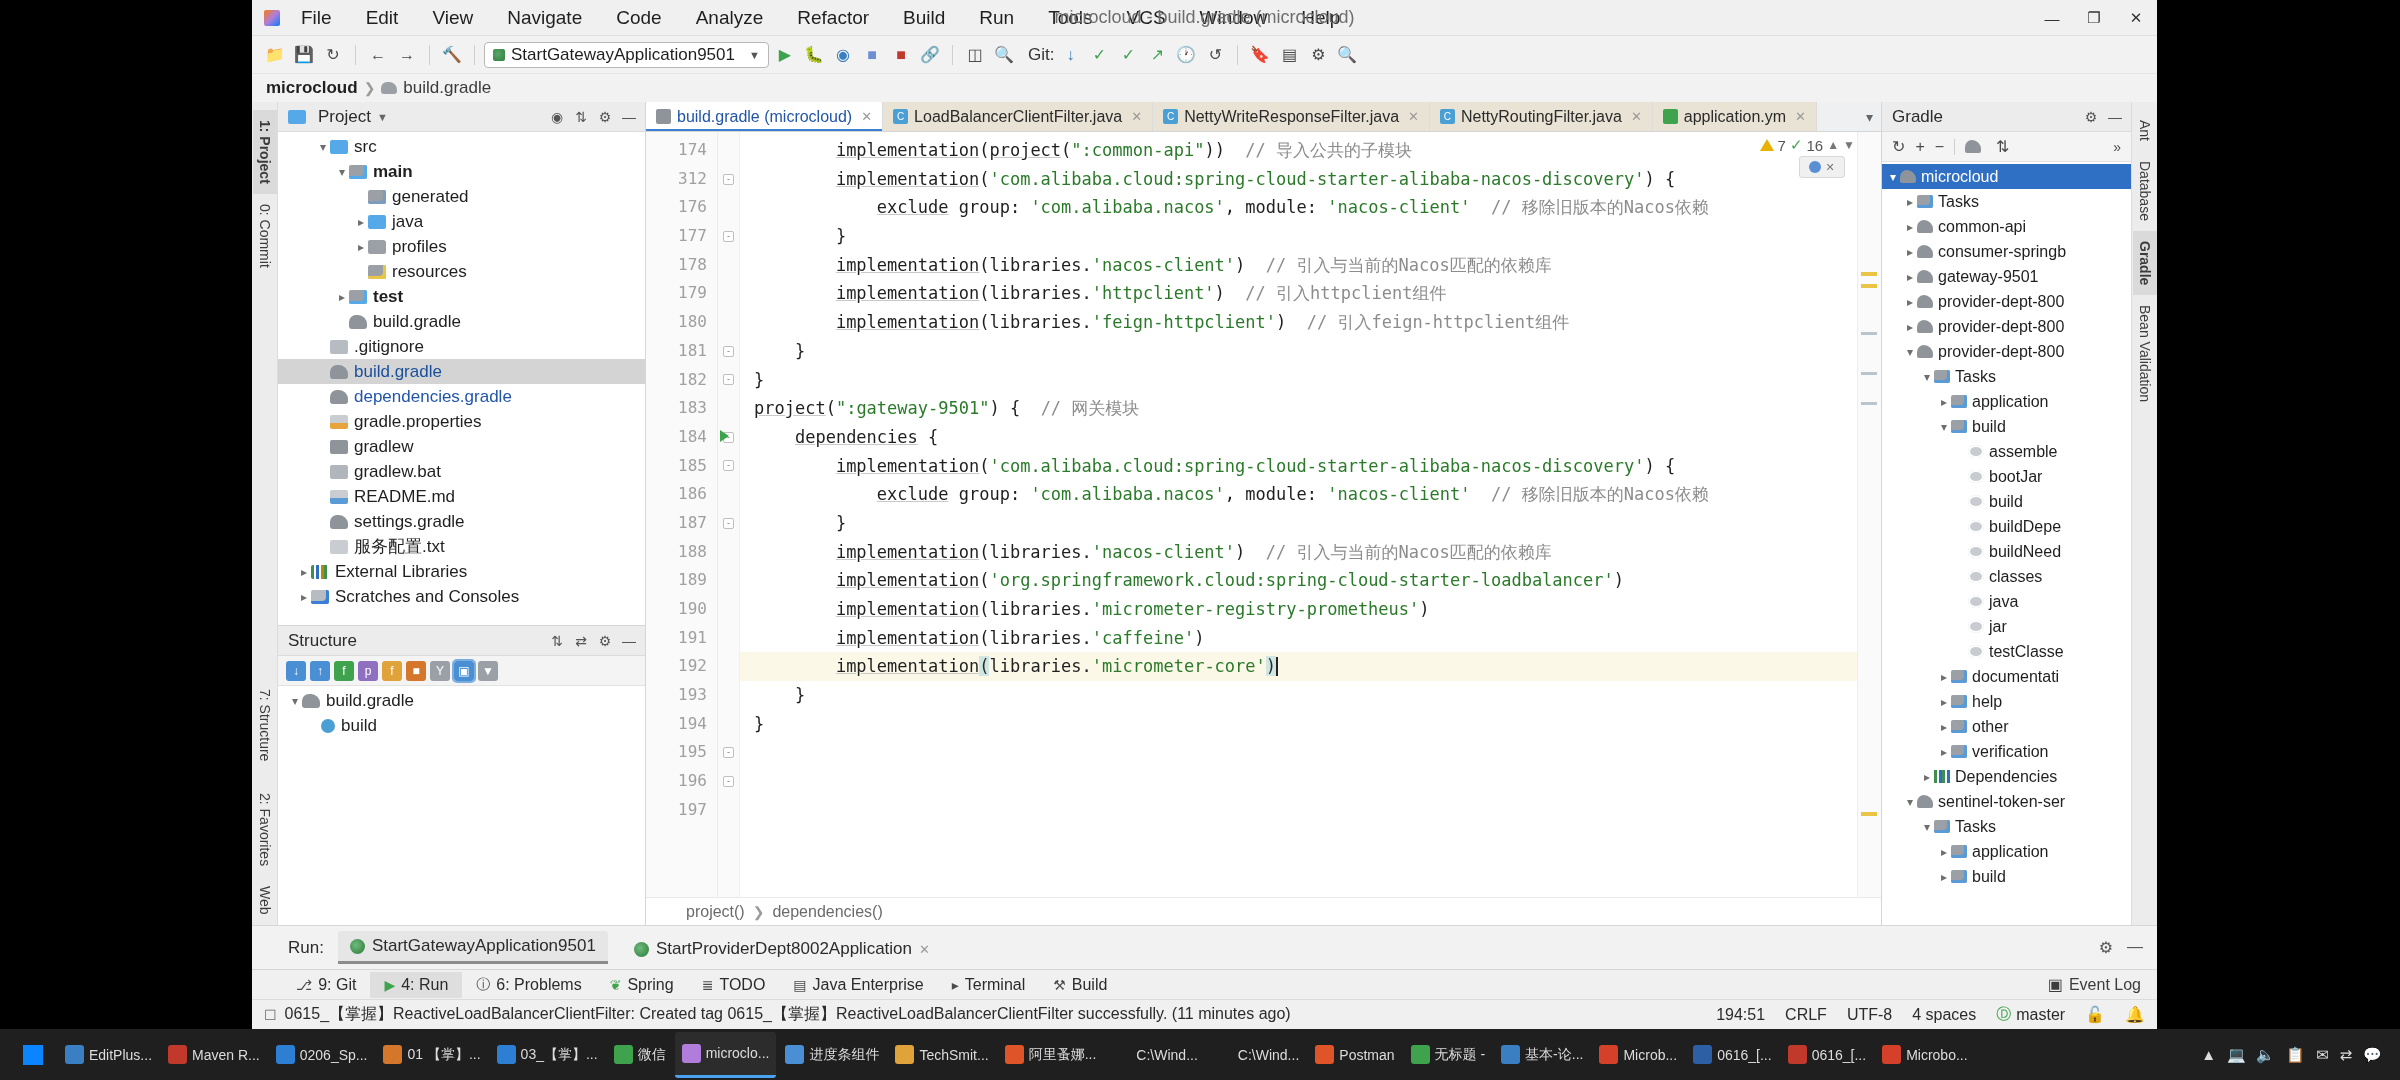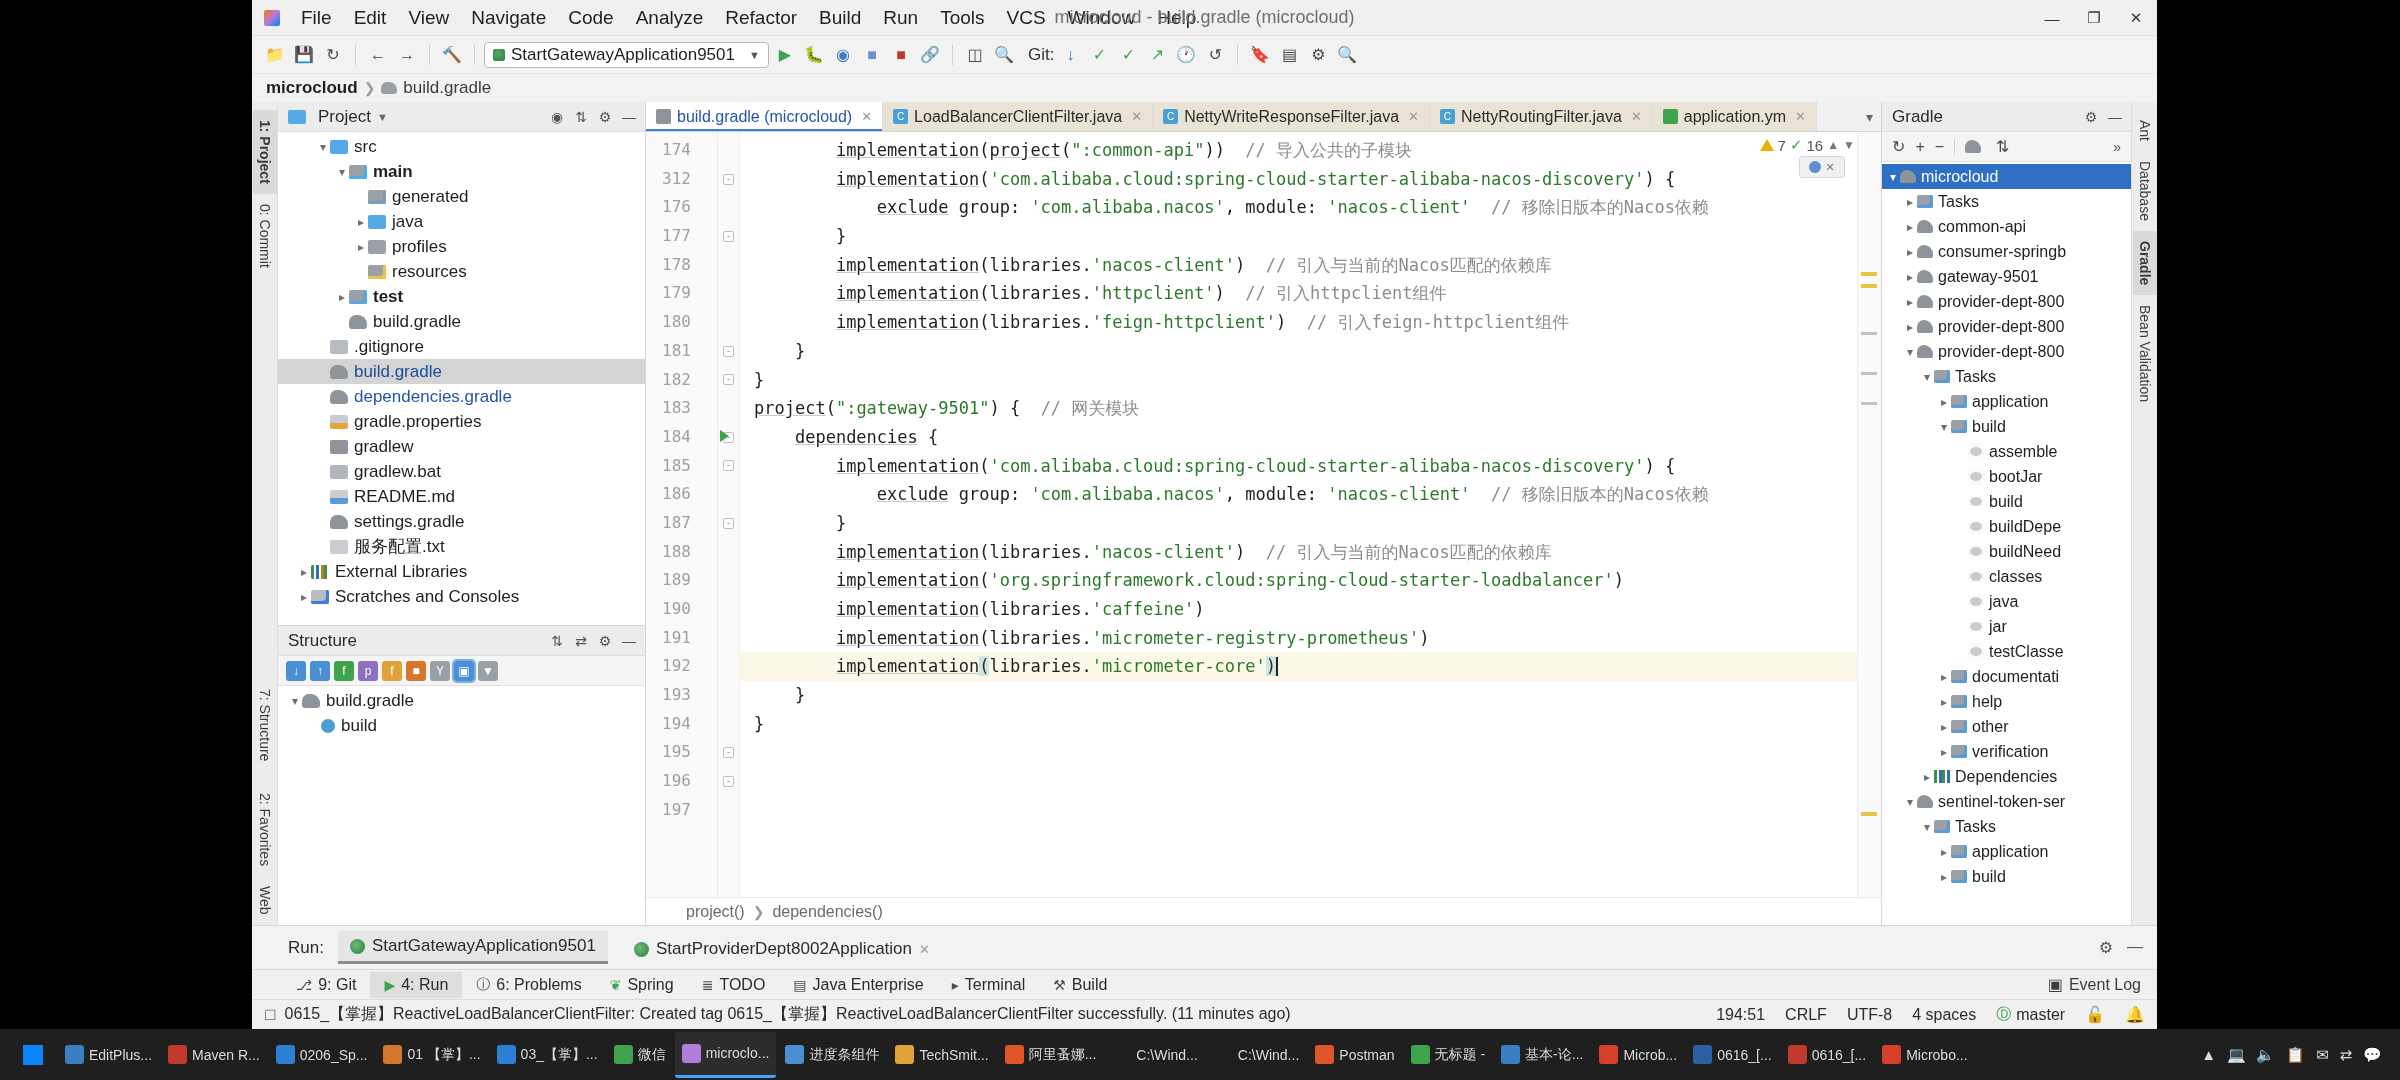--- a/index.html
+++ b/index.html
@@ -22,21 +22,21 @@
     display: flex; flex-direction: column;
   }
 
   
   .titlebar {
     height: 36px; background: #f0f0f0; display: flex; align-items: center;
     border-bottom: 1px solid #e0e0e0; position: relative; flex: none;
   }
   .app-icon { width: 16px; height: 16px; margin: 0 10px 0 12px; border-radius: 2px;
     background: linear-gradient(135deg,#f97a12 0%,#b07ddb 50%,#087cfa 100%); }
-  .menu { display: flex; align-items: center; gap: 0; }
+  .menu { display: flex; align-items: center; gap: 12px; }
   .menu-item { font-size: 19px; padding: 3px 11px; color: #1f1f1f; cursor: default; white-space: nowrap; }
   .win-title { position: absolute; left: 50%; transform: translateX(-50%); font-size: 18px; color: #6e6e6e; white-space: nowrap; }
   .win-controls { position: absolute; right: 0; top: 0; height: 36px; display: flex; }
   .win-btn { width: 42px; height: 36px; display: flex; align-items: center; justify-content: center; font-size: 15px; color: #333; }
 
   
   .toolbar {
     height: 38px; background: #f2f2f2; display: flex; align-items: center;
     padding: 0 10px; gap: 3px; border-bottom: 1px solid #e6e6e6; flex: none; position: relative;
   }
@@ -132,21 +132,21 @@
   .ti-gradle { background: #8e9499; border-radius: 6px 8px 2px 2px; }
   .ti-java { background: #4a9fd4; border-radius: 50%; color: #fff; font-size: 10px; display:flex; align-items:center; justify-content:center; }
   .ti-yml { background: #3fa34d; border-radius: 50%; }
   .tab .x { color: #999; font-size: 13px; margin-left: 3px; }
   .tabs-more { margin-left: auto; display: flex; align-items: center; padding: 0 8px; color: #666; font-size: 14px; gap:8px;}
 
   .editorwrap { flex: 1; display: flex; min-height: 0; position: relative; background: #fff; }
   .gutter { width: 72px; background: #fafafa; border-right: 1px solid #ececec; flex: none;
             padding-top: 4px; text-align: right; }
   .gline { height: 28.7px; line-height: 28.7px; font-family: "DejaVu Sans Mono", monospace;
-           font-size: 16px; color: #a0a0a0; padding-right: 10px; position: relative; text-align: center; }
+           font-size: 16px; color: #a0a0a0; padding-right: 10px; position: relative; }
   .gline .runmark { position: absolute; right: -12px; top: 7px; width: 0; height: 0;
     border-left: 9px solid #3fa34d; border-top: 6px solid transparent; border-bottom: 6px solid transparent; }
   .foldcol { width: 22px; background: #fafafa; flex: none; padding-top: 4px; border-right: 1px solid #f0f0f0; }
   .fline { height: 28.7px; display: flex; align-items: center; justify-content: center; }
   .fmark { width: 11px; height: 11px; border: 1px solid #c0c0c0; border-radius: 2px; background: #fff;
            font-size: 9px; line-height: 9px; text-align: center; color: #777; }
   .code { flex: 1; padding-top: 4px; font-family: "DejaVu Sans Mono", monospace; font-size: 17px;
           overflow: hidden; position: relative; }
   .cline { height: 28.7px; line-height: 28.7px; white-space: pre; padding-left: 14px; }
   .cline.hl { background: #fbf8e8; }
@@ -605,22 +605,22 @@
               <div class="cline"><span class="plain">        </span><span class="fn">implementation</span><span class="plain">(libraries.</span><span class="str">'feign-httpclient'</span><span class="plain">)  </span><span class="cmt">// 引入feign-httpclient组件</span></div>
               <div class="cline"><span class="plain">    }</span></div>
               <div class="cline"><span class="plain">}</span></div>
               <div class="cline"><span class="fn">project</span><span class="plain">(</span><span class="str">":gateway-9501"</span><span class="plain">) {  </span><span class="cmt">// 网关模块</span></div>
               <div class="cline"><span class="plain">    </span><span class="fn">dependencies</span><span class="plain"> {</span></div>
               <div class="cline"><span class="plain">        </span><span class="fn">implementation</span><span class="plain">(</span><span class="str">'com.alibaba.cloud:spring-cloud-starter-alibaba-nacos-discovery'</span><span class="plain">) {</span></div>
               <div class="cline"><span class="plain">            </span><span class="fn">exclude</span><span class="plain"> group: </span><span class="str">'com.alibaba.nacos'</span><span class="plain">, module: </span><span class="str">'nacos-client'</span><span class="plain">  </span><span class="cmt">// 移除旧版本的Nacos依赖</span></div>
               <div class="cline"><span class="plain">        }</span></div>
               <div class="cline"><span class="plain">        </span><span class="fn">implementation</span><span class="plain">(libraries.</span><span class="str">'nacos-client'</span><span class="plain">)  </span><span class="cmt">// 引入与当前的Nacos匹配的依赖库</span></div>
               <div class="cline"><span class="plain">        </span><span class="fn">implementation</span><span class="plain">(</span><span class="str">'org.springframework.cloud:spring-cloud-starter-loadbalancer'</span><span class="plain">)</span></div>
+              <div class="cline"><span class="plain">        </span><span class="fn">implementation</span><span class="plain">(libraries.</span><span class="str">'micrometer-registry-prometheus'</span><span class="plain">)</span></div>
               <div class="cline"><span class="plain">        </span><span class="fn">implementation</span><span class="plain">(libraries.</span><span class="str">'caffeine'</span><span class="plain">)</span></div>
-              <div class="cline"><span class="plain">        </span><span class="fn">implementation</span><span class="plain">(libraries.</span><span class="str">'micrometer-registry-prometheus'</span><span class="plain">)</span></div>
               <div class="cline hl"><span class="plain">        </span><span class="fn">implementation</span><span class="sel-tok">(</span><span class="plain">libraries.</span><span class="str">'micrometer-core'</span><span class="sel-tok">)</span><span class="caret"></span></div>
               <div class="cline"><span class="plain">    }</span></div>
               <div class="cline"><span class="plain">}</span></div>
               <div class="cline"><span class="plain"></span></div>
             </div>
 
           <div class="insp-hd">
             <span class="warn-tri"></span>
             <span>7</span>
             <span class="chk">✓</span>

